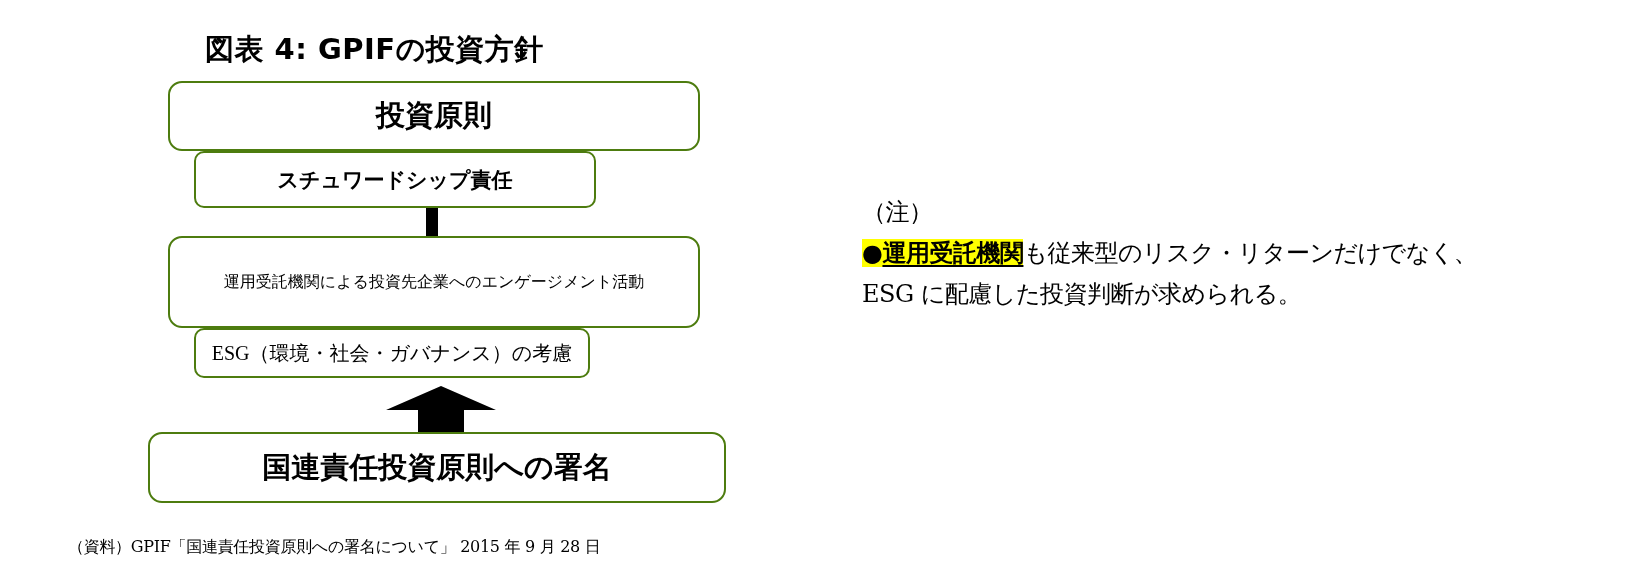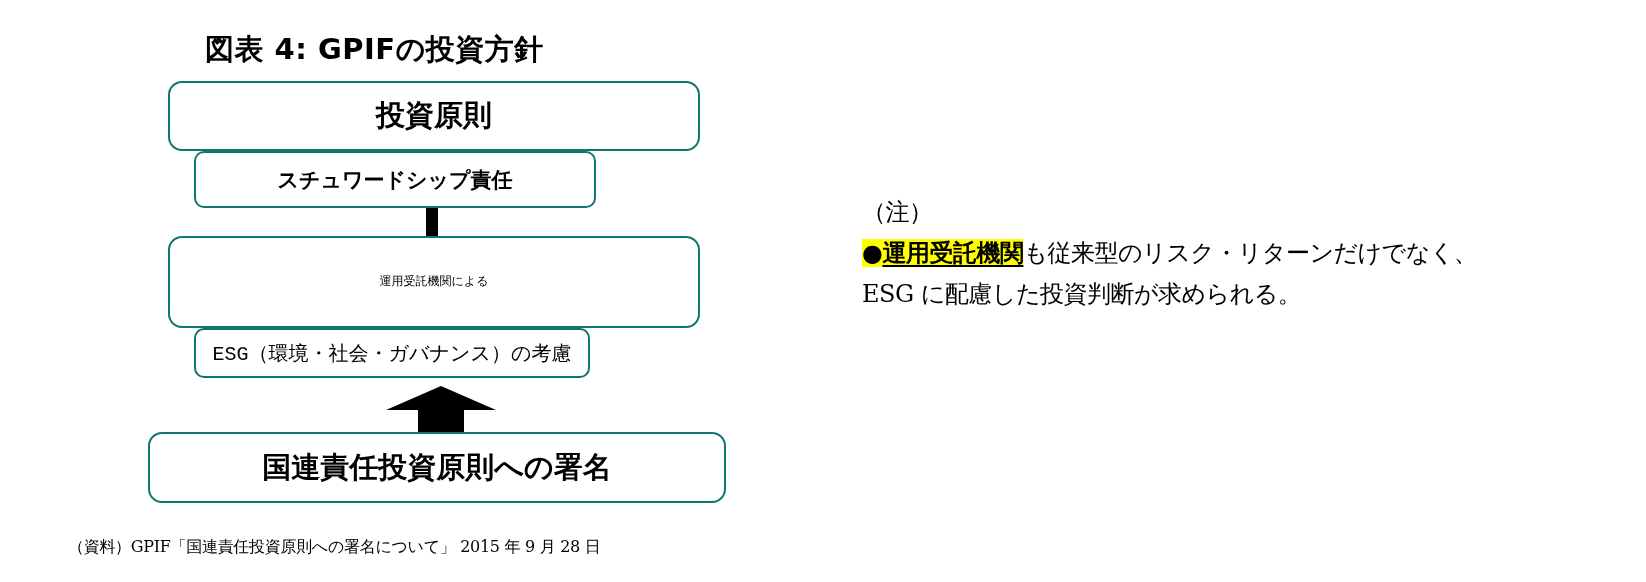--- a/index.html
+++ b/index.html
@@ -21,48 +21,48 @@
       font-family: "DejaVu Sans", sans-serif;
       font-weight: bold;
       font-size: 29px;
       letter-spacing: 0.5px;
       white-space: nowrap;
       margin-top: 24px;
     }
     .box {
       position: absolute;
       box-sizing: border-box;
-      border: 2px solid #0f766e;
+      border: 2px solid #4d7c0f;
       border-radius: 14px;
       background: #fff;
       display: flex;
       align-items: center;
       justify-content: center;
       text-align: center;
-      font-family: Liberation Mono, monospace;
+      font-family: Liberation Serif, serif;
     }
     .box-principle {
       left: 168px; top: 81px; width: 532px; height: 70px;
       font-size: 29px; font-weight: bold;
       z-index: 2;
     }
     .box-steward {
       left: 194px; top: 151px; width: 402px; height: 57px;
       font-size: 21px; font-weight: bold;
       border-radius: 10px;
       z-index: 1;
     }
     .connector {
       position: absolute;
       left: 426px; top: 207px; width: 12px; height: 30px;
       background: #000;
     }
     .box-engagement {
       left: 168px; top: 236px; width: 532px; height: 92px;
-      font-size: 12px; line-height: 30px;
+      font-size: 16px; line-height: 30px;
       flex-direction: row;
       z-index: 2;
     }
     .box-esg {
       left: 194px; top: 328px; width: 396px; height: 50px;
       font-size: 20px;
       border-radius: 10px;
       z-index: 1;
     }
     .arrow {
@@ -115,20 +115,21 @@
 </div>
 
 <div class="box box-steward">
   <span>スチュワードシップ責任</span>
 </div>
 
 <div class="connector"></div>
 
 <div class="box box-engagement">
   <span>運用受託機関による</span>
+  <span>投資先企業へのエンゲージメント活動</span>
 </div>
 
 <div class="box box-esg">
   <span>ESG（環境・社会・ガバナンス）の考慮</span>
 </div>
 
 <svg class="arrow" viewBox="0 0 110 50">
   <polygon points="55,0 110,24 78,24 78,50 32,50 32,24 0,24" fill="#000"></polygon>
 </svg>
 

